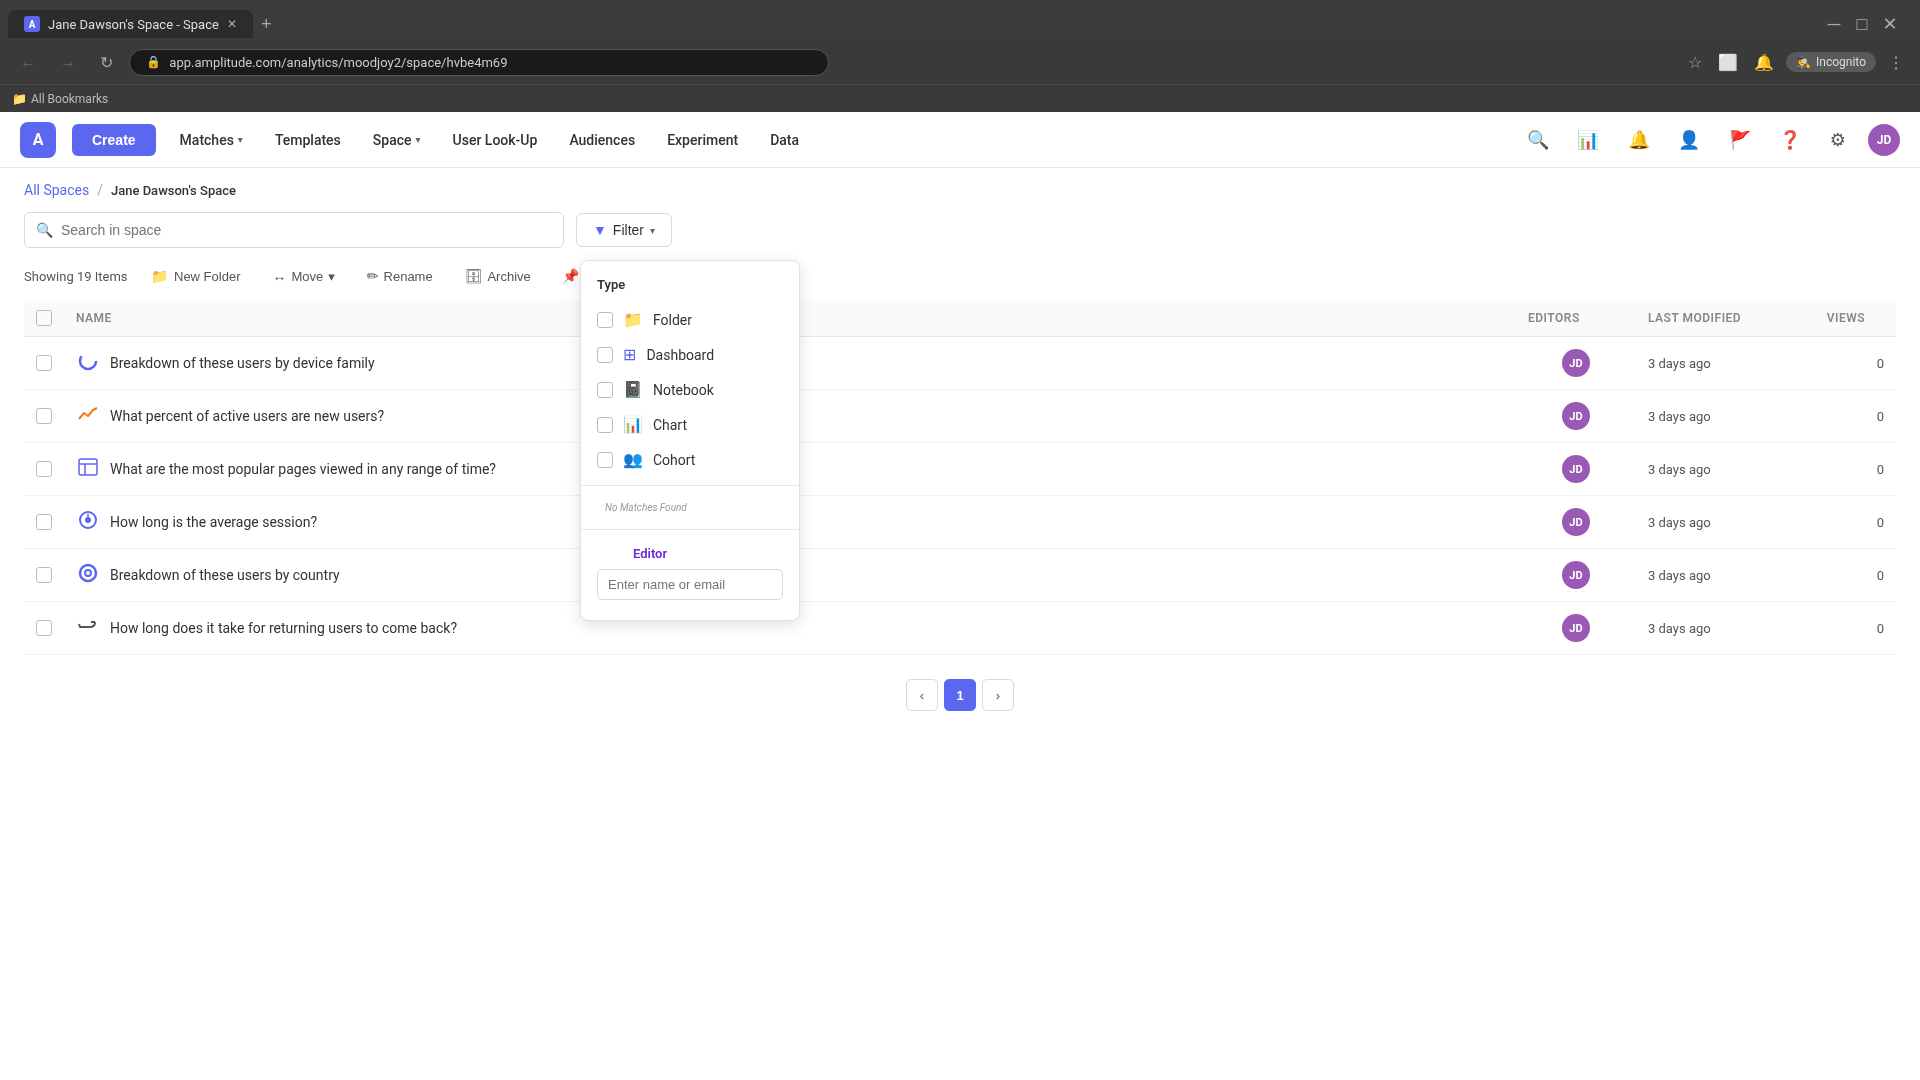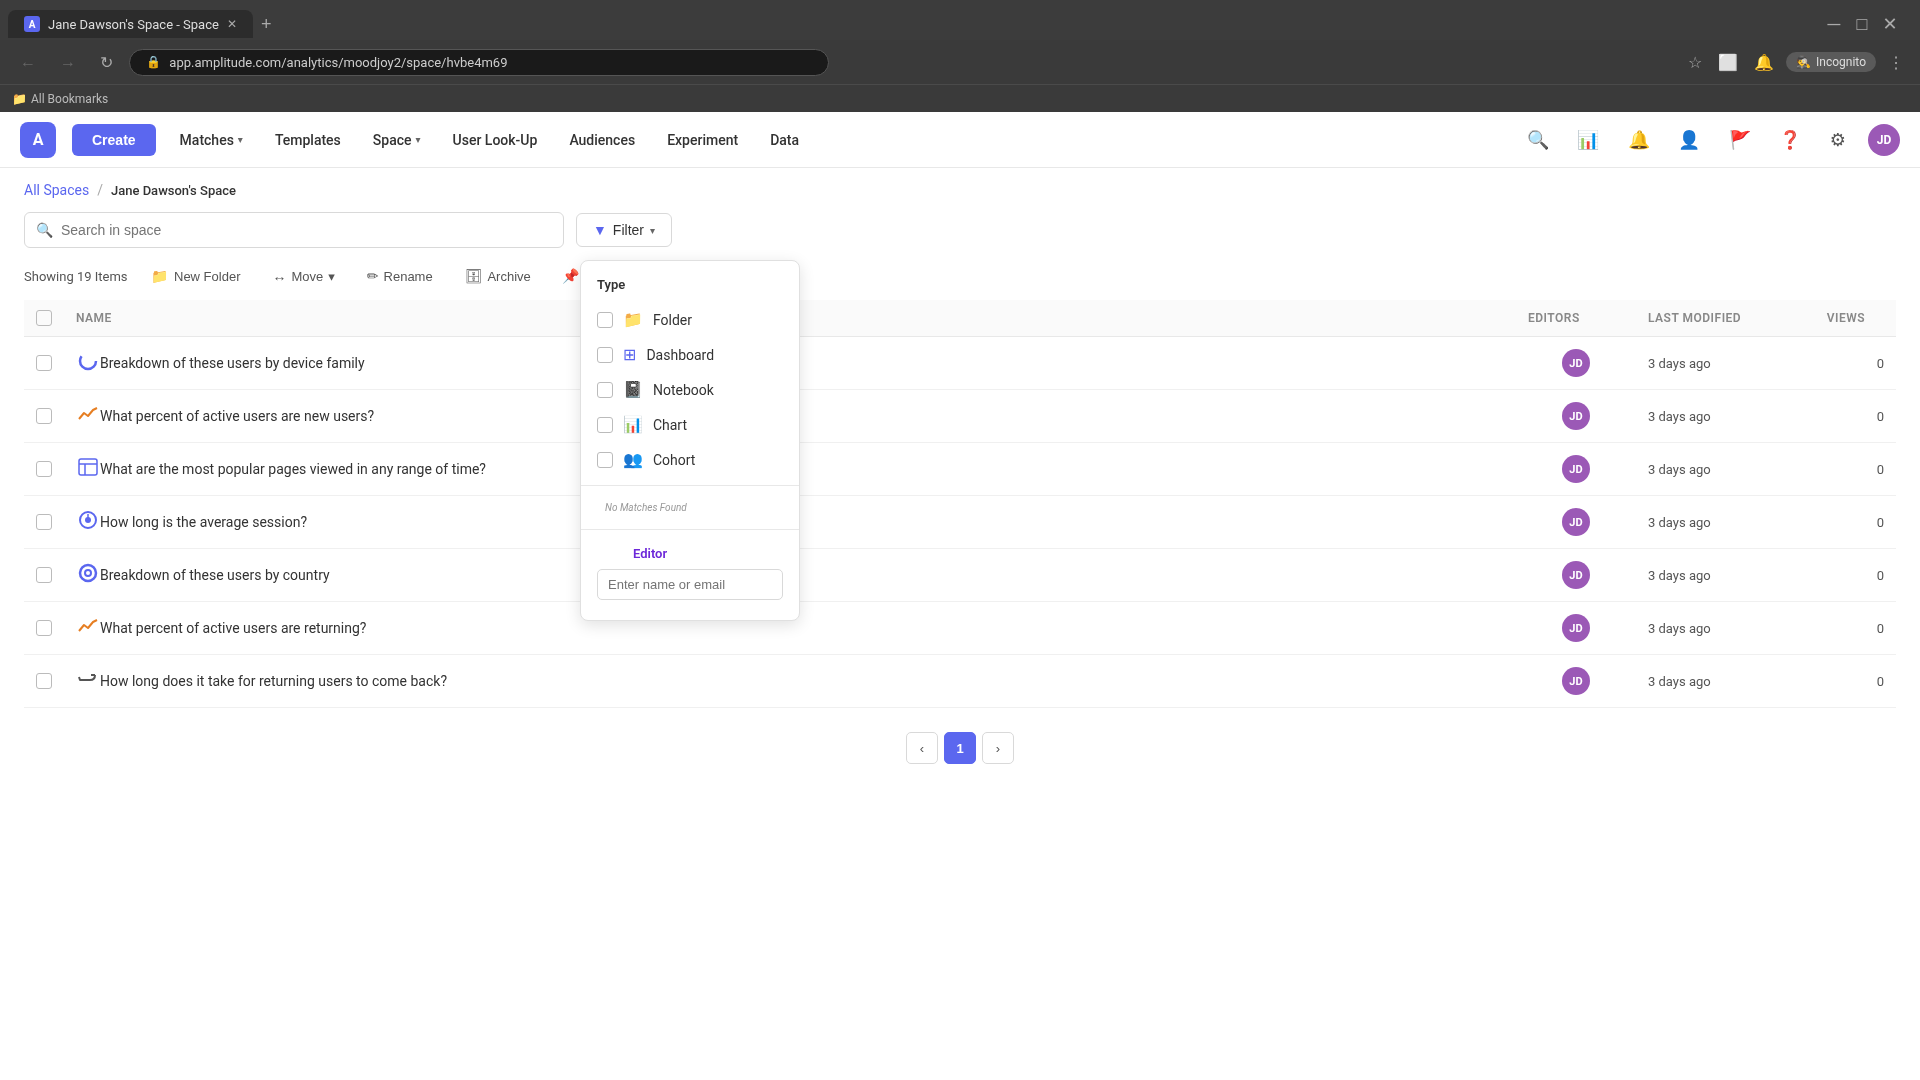--- a/index.html
+++ b/index.html
@@ -78,21 +78,21 @@
     .data-table th.right { text-align: center; }
     .data-table td { padding: 12px 12px; border-bottom: 1px solid #f0f0f0; vertical-align: middle; }
     .col-checkbox { width: 40px; }
     .col-name { min-width: 600px; }
     .col-editors { width: 120px; text-align: center; }
     .col-modified { width: 160px; }
     .col-views { width: 100px; text-align: right; }
     .row-checkbox { width: 16px; height: 16px; border: 1.5px solid #bbb; border-radius: 3px; cursor: pointer; }
     .header-checkbox { width: 16px; height: 16px; border: 1.5px solid #bbb; border-radius: 3px; cursor: pointer; }
 
-    .item-name { display: flex; align-items: center; gap: 0; }
+    .item-name { display: flex; align-items: center; gap: 10px; }
     .item-icon { font-size: 18px; width: 24px; text-align: center; }
     .item-name-text { color: #333; font-size: 14px; }
 
     .editor-avatar { width: 28px; height: 28px; border-radius: 50%; background: #9B59B6; color: white; display: flex; align-items: center; justify-content: center; font-size: 11px; font-weight: bold; margin: 0 auto; }
 
     .modified-text { color: #555; font-size: 13px; margin-top: 36px; }
     .views-count { color: #555; font-size: 13px; text-align: right; }
 
     
     .pagination { display: flex; justify-content: center; align-items: center; gap: 6px; padding: 24px 0 8px; }
@@ -421,42 +421,20 @@
       <span class="views-count">0</span>
     </td>
   </tr>
           <tr>
     <td class="col-checkbox">
       <div class="row-checkbox"></div>
     </td>
     <td class="col-name">
       <div class="item-name">
         <span class="item-icon"><svg width="20" height="16" viewBox="0 0 20 16">
-                    <polyline points="1,12 6,6 10,9 15,3 19,1" fill="none" stroke="#E67E22" stroke-width="2" stroke-linejoin="round"></polyline>
-                  </svg></span>
-        <span class="item-name-text">What percent of active users are returning?</span>
-      </div>
-    </td>
-    <td class="col-editors" style="text-align:center;">
-      <div class="editor-avatar">JD</div>
-    </td>
-    <td class="col-modified">
-      <span class="modified-text">3 days ago</span>
-    </td>
-    <td class="col-views">
-      <span class="views-count">0</span>
-    </td>
-  </tr>
-          <tr>
-    <td class="col-checkbox">
-      <div class="row-checkbox"></div>
-    </td>
-    <td class="col-name">
-      <div class="item-name">
-        <span class="item-icon"><svg width="20" height="16" viewBox="0 0 20 16">
                     <path d="M2,8 L12,8 Q17,8 17,3" fill="none" stroke="#555" stroke-width="2"></path>
                     <polyline points="1,5 2,8 5,8" fill="none" stroke="#555" stroke-width="2" stroke-linejoin="round"></polyline>
                     <path d="M17,3 L13,3" fill="none" stroke="#555" stroke-width="2"></path>
                   </svg></span>
         <span class="item-name-text">How long does it take for returning users to come back?</span>
       </div>
     </td>
     <td class="col-editors" style="text-align:center;">
       <div class="editor-avatar">JD</div>
     </td>

